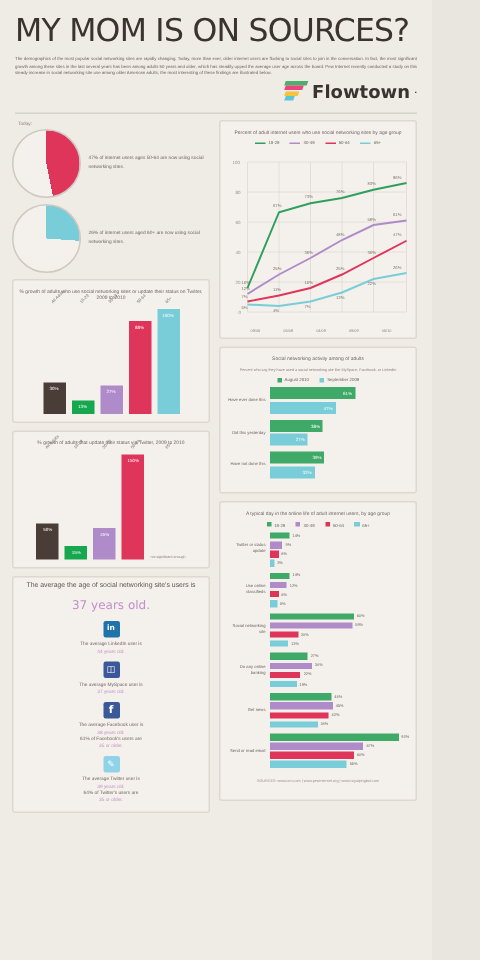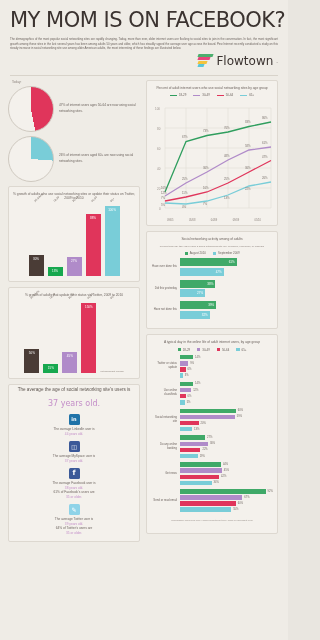--- a/index.html
+++ b/index.html
@@ -16,21 +16,21 @@
   .title {
     font-size: 21px; letter-spacing: -0.5px; color: #3b3330;
     font-weight: 400; line-height: 1; white-space: nowrap;
     font-family: "DejaVu Sans", sans-serif;
   }
   .intro {
     margin-top: 6px; font-size: 2.9px; line-height: 1.55;
     color: #6d645f; text-align: justify; max-width: 268px;
   }
   .brandrow { display: flex; justify-content: flex-end; align-items: center; margin-top: 3px; }
-  .brand { display: flex; align-items: center; gap: 3px; }
+  .brand { display: flex; align-items: center; gap: 3px; font-weight: bold; }
   .brand-mark { width: 15px; height: 13px; position: relative; }
   .bm { position: absolute; left: 0; height: 3px; border-radius: 0; }
   .bm1 { top: 0px; width: 15px; background: #4caf6e; transform: skewX(-20deg); }
   .bm2 { top: 3.4px; width: 12px; background: #e8467c; transform: skewX(-20deg); }
   .bm3 { top: 6.8px; width: 9px; background: #f3c33c; transform: skewX(-20deg); }
   .bm4 { top: 10.2px; width: 6px; background: #5bc6d8; transform: skewX(-20deg); }
   .brand-name { font-size: 12px; color: #3b3330; font-family: "DejaVu Sans", sans-serif; }
   .brand-dot { font-size: 6px; color: #3b3330; }
   .hr { height: 1px; background: #d8d3ca; margin: 3px 10px 0 10px; }
 
@@ -99,21 +99,21 @@
 
   
   .sources { text-align: center; font-size: 2.5px; color: #9a918b; padding: 3px 0 6px 0; }
 </style>
 </head>
 <body>
 
 <div class="page">
 
   <div class="header">
-    <div class="title">MY MOM IS ON FACEBOOK?</div>
+    <div class="title">MY MOM IS ON SOURCES?</div>
     <div class="intro">The demographics of the most popular social networking sites are rapidly changing. Today, more than ever, older internet users are flocking to social sites to join in the conversation. In fact, the most significant growth among these sites in the last several years has been among adults 50 years and older, which has steadily upped the average user age across the board. Pew Internet recently conducted a study on this steady increase in social networking site use among older American adults, the most interesting of these findings are illustrated below.</div>
     <div class="brandrow">
       <div class="brand">
         <div class="brand-mark">
           <div class="bm bm1"></div>
             <div class="bm bm2"></div>
             <div class="bm bm3"></div>
             <div class="bm bm4"></div>
         </div>
         <div class="brand-name">Flowtown</div>

